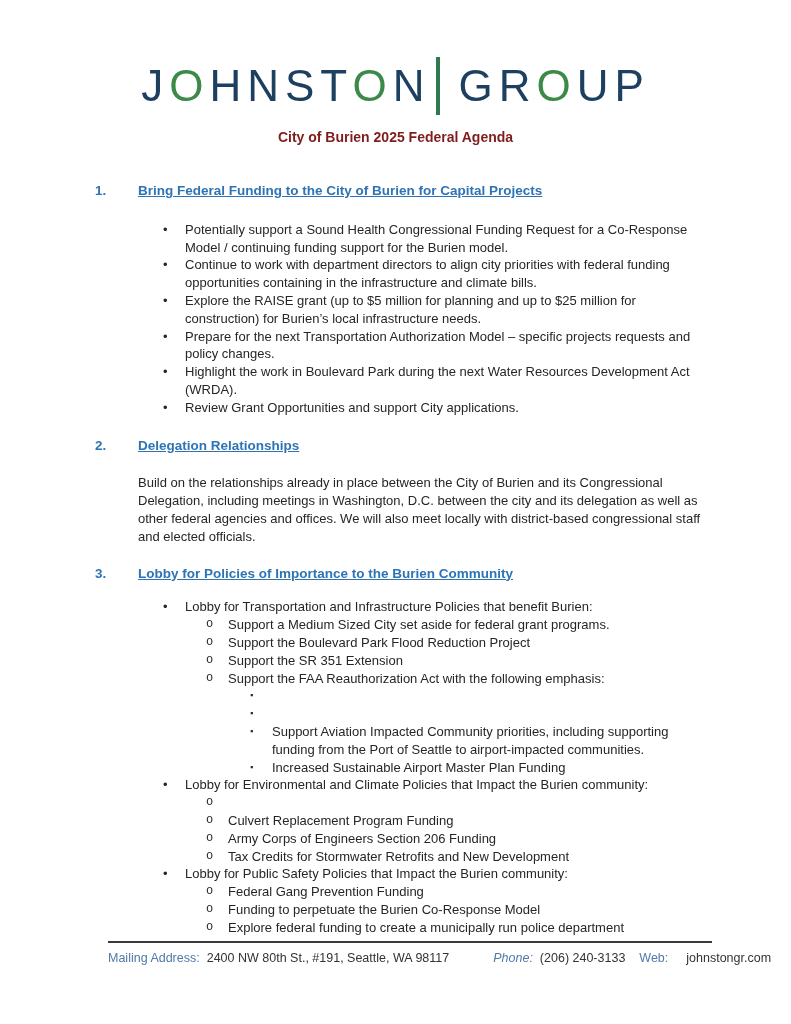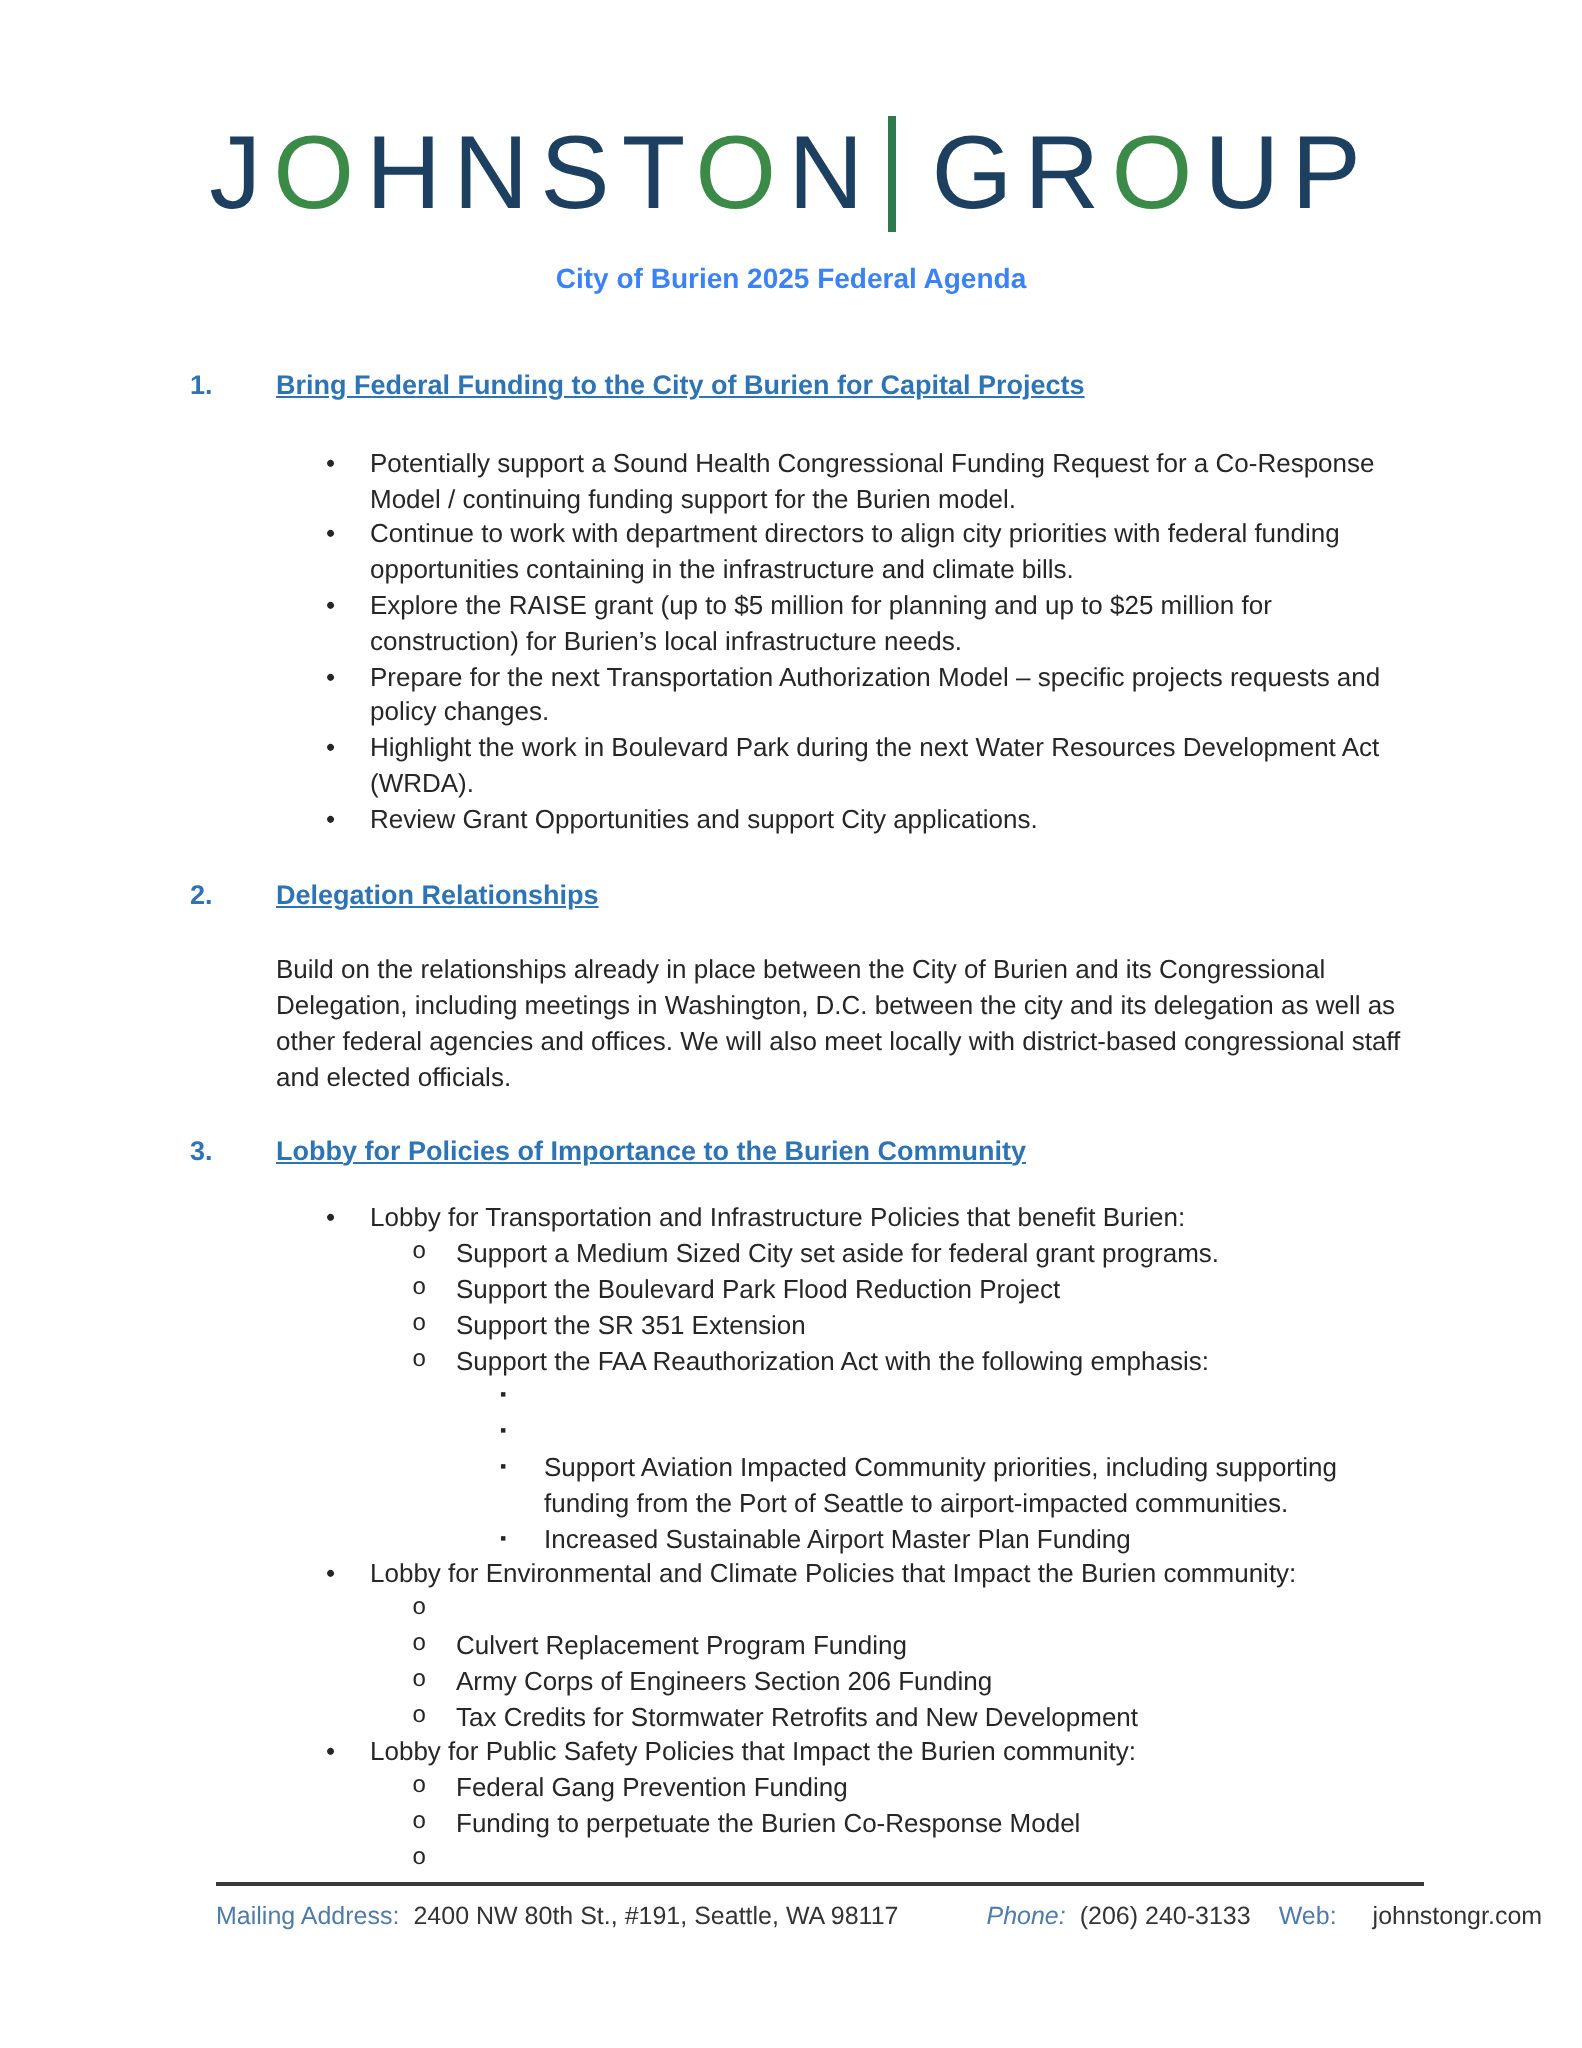--- a/index.html
+++ b/index.html
@@ -15,41 +15,41 @@
     overflow: hidden;
   }
   
   .logo-row {
     margin-top: 57px;
     display: flex;
     justify-content: center;
     align-items: center;
   }
   .logo-word {
-    font-size: 52px;
+    font-size: 44px;
     letter-spacing: 6px;
     font-weight: 400;
     color: #1e4060;
     white-space: nowrap;
   }
   .logo-word .g { color: #3c8a47; }
   .logo-bar {
     display: inline-block;
     width: 4px;
     height: 58px;
     background: #2e7a4e;
     margin-left: 6px;
     margin-right: 18px;
   }
   .doc-title {
     margin-top: 14px;
     text-align: center;
     font-size: 14px;
     font-weight: bold;
-    color: #3b82f6;
+    color: #7f1d1d;
   }
   
   .content {
     margin-left: 95px;
     width: 610px;
   }
   .section-heading {
     display: flex;
     font-size: 13.5px;
     font-weight: bold;
@@ -232,20 +232,21 @@
         <li class="li lvl2">
             <span class="m m2">o</span>
             <span class="text">Federal Gang Prevention Funding</span>
           </li>
         <li class="li lvl2">
             <span class="m m2">o</span>
             <span class="text">Funding to perpetuate the Burien Co-Response Model</span>
           </li>
         <li class="li lvl2">
             <span class="m m2">o</span>
+            <span class="text">Explore federal funding to create a municipally run police department</span>
           </li>
       </ul>
     </section>
 
   </div>
 
   <div class="footer">
     <div class="footer-rule"></div>
     <div class="footer-row">
       <span class="f-label">Mailing Address:</span>

